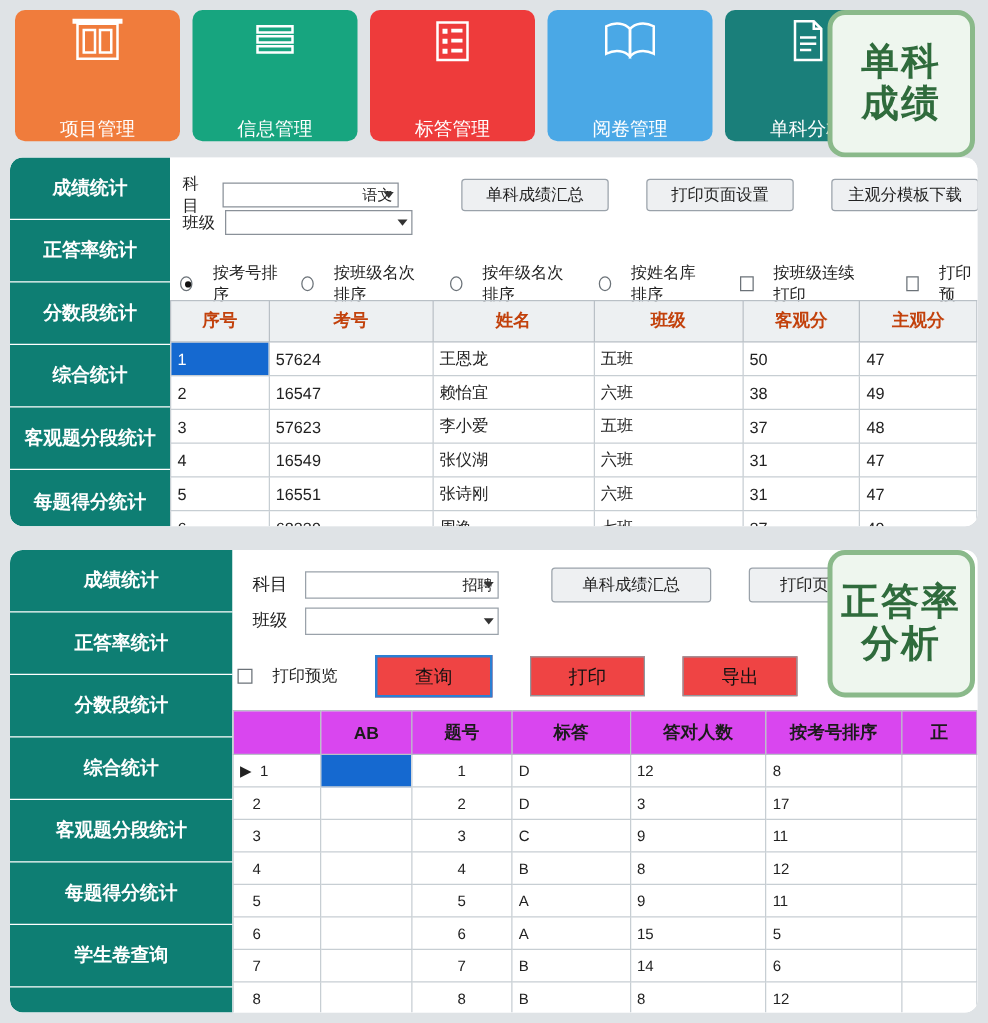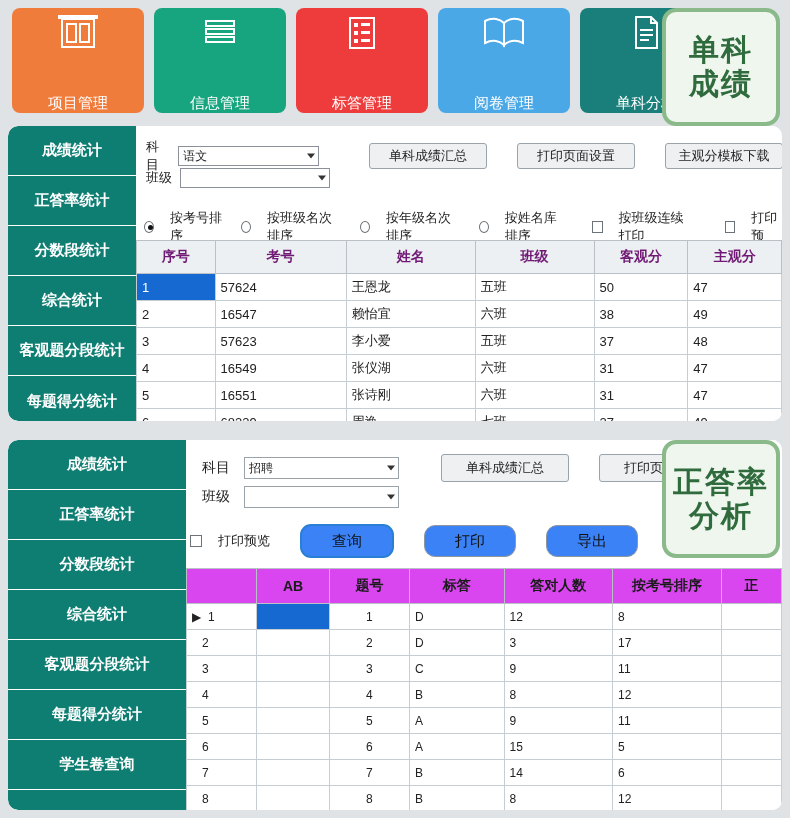--- a/index.html
+++ b/index.html
@@ -151,20 +151,21 @@
     width: 150px;
     height: 20px;
     border: 1px solid #8a9199;
     background: #fff;
     font-size: 12px;
     display: flex;
     align-items: center;
     padding: 0 4px;
     box-sizing: border-box;
     position: relative;
+    justify-content: flex-end;
   }
   .selbox .arrow {
     position: absolute;
     right: 3px;
     top: 50%;
     transform: translateY(-50%);
     width: 0; height: 0;
     border-left: 4px solid transparent;
     border-right: 4px solid transparent;
     border-top: 5px solid #333;
@@ -238,21 +239,21 @@
     border-collapse: collapse;
     width: 100%;
     table-layout: fixed;
   }
   table.g th {
     background: #edf0f2;
     border: 1px solid #b9c0c6;
     height: 30px;
     font-size: 14px;
     font-weight: bold;
-    color: #701a75;
+    color: #c2410c;
   }
   table.g td {
     border: 1px solid #c7ced3;
     height: 26px;
     font-size: 13px;
     padding: 0 5px;
     background: #fff;
   }
   table.g td.selcell {
     background: #1569d0;
@@ -290,23 +291,23 @@
     box-sizing: border-box;
   }
   .p2right {
     position: absolute;
     left: 178px; top: 0; right: 0; bottom: 0;
     background: #fff;
   }
   .bigbtn {
     height: 30px;
     min-width: 90px;
-    background: #3b82f6;
+    background: #ef4444;
     border: 1px solid #8f979e;
-    border-radius: 11px;
+    border-radius: 0;
     display: flex;
     align-items: center;
     justify-content: center;
     font-size: 15px;
     color: #111;
   }
   .bigbtn.blue { border: 2px solid #2a7fd4; }
 
   .grid2 {
     position: absolute;

